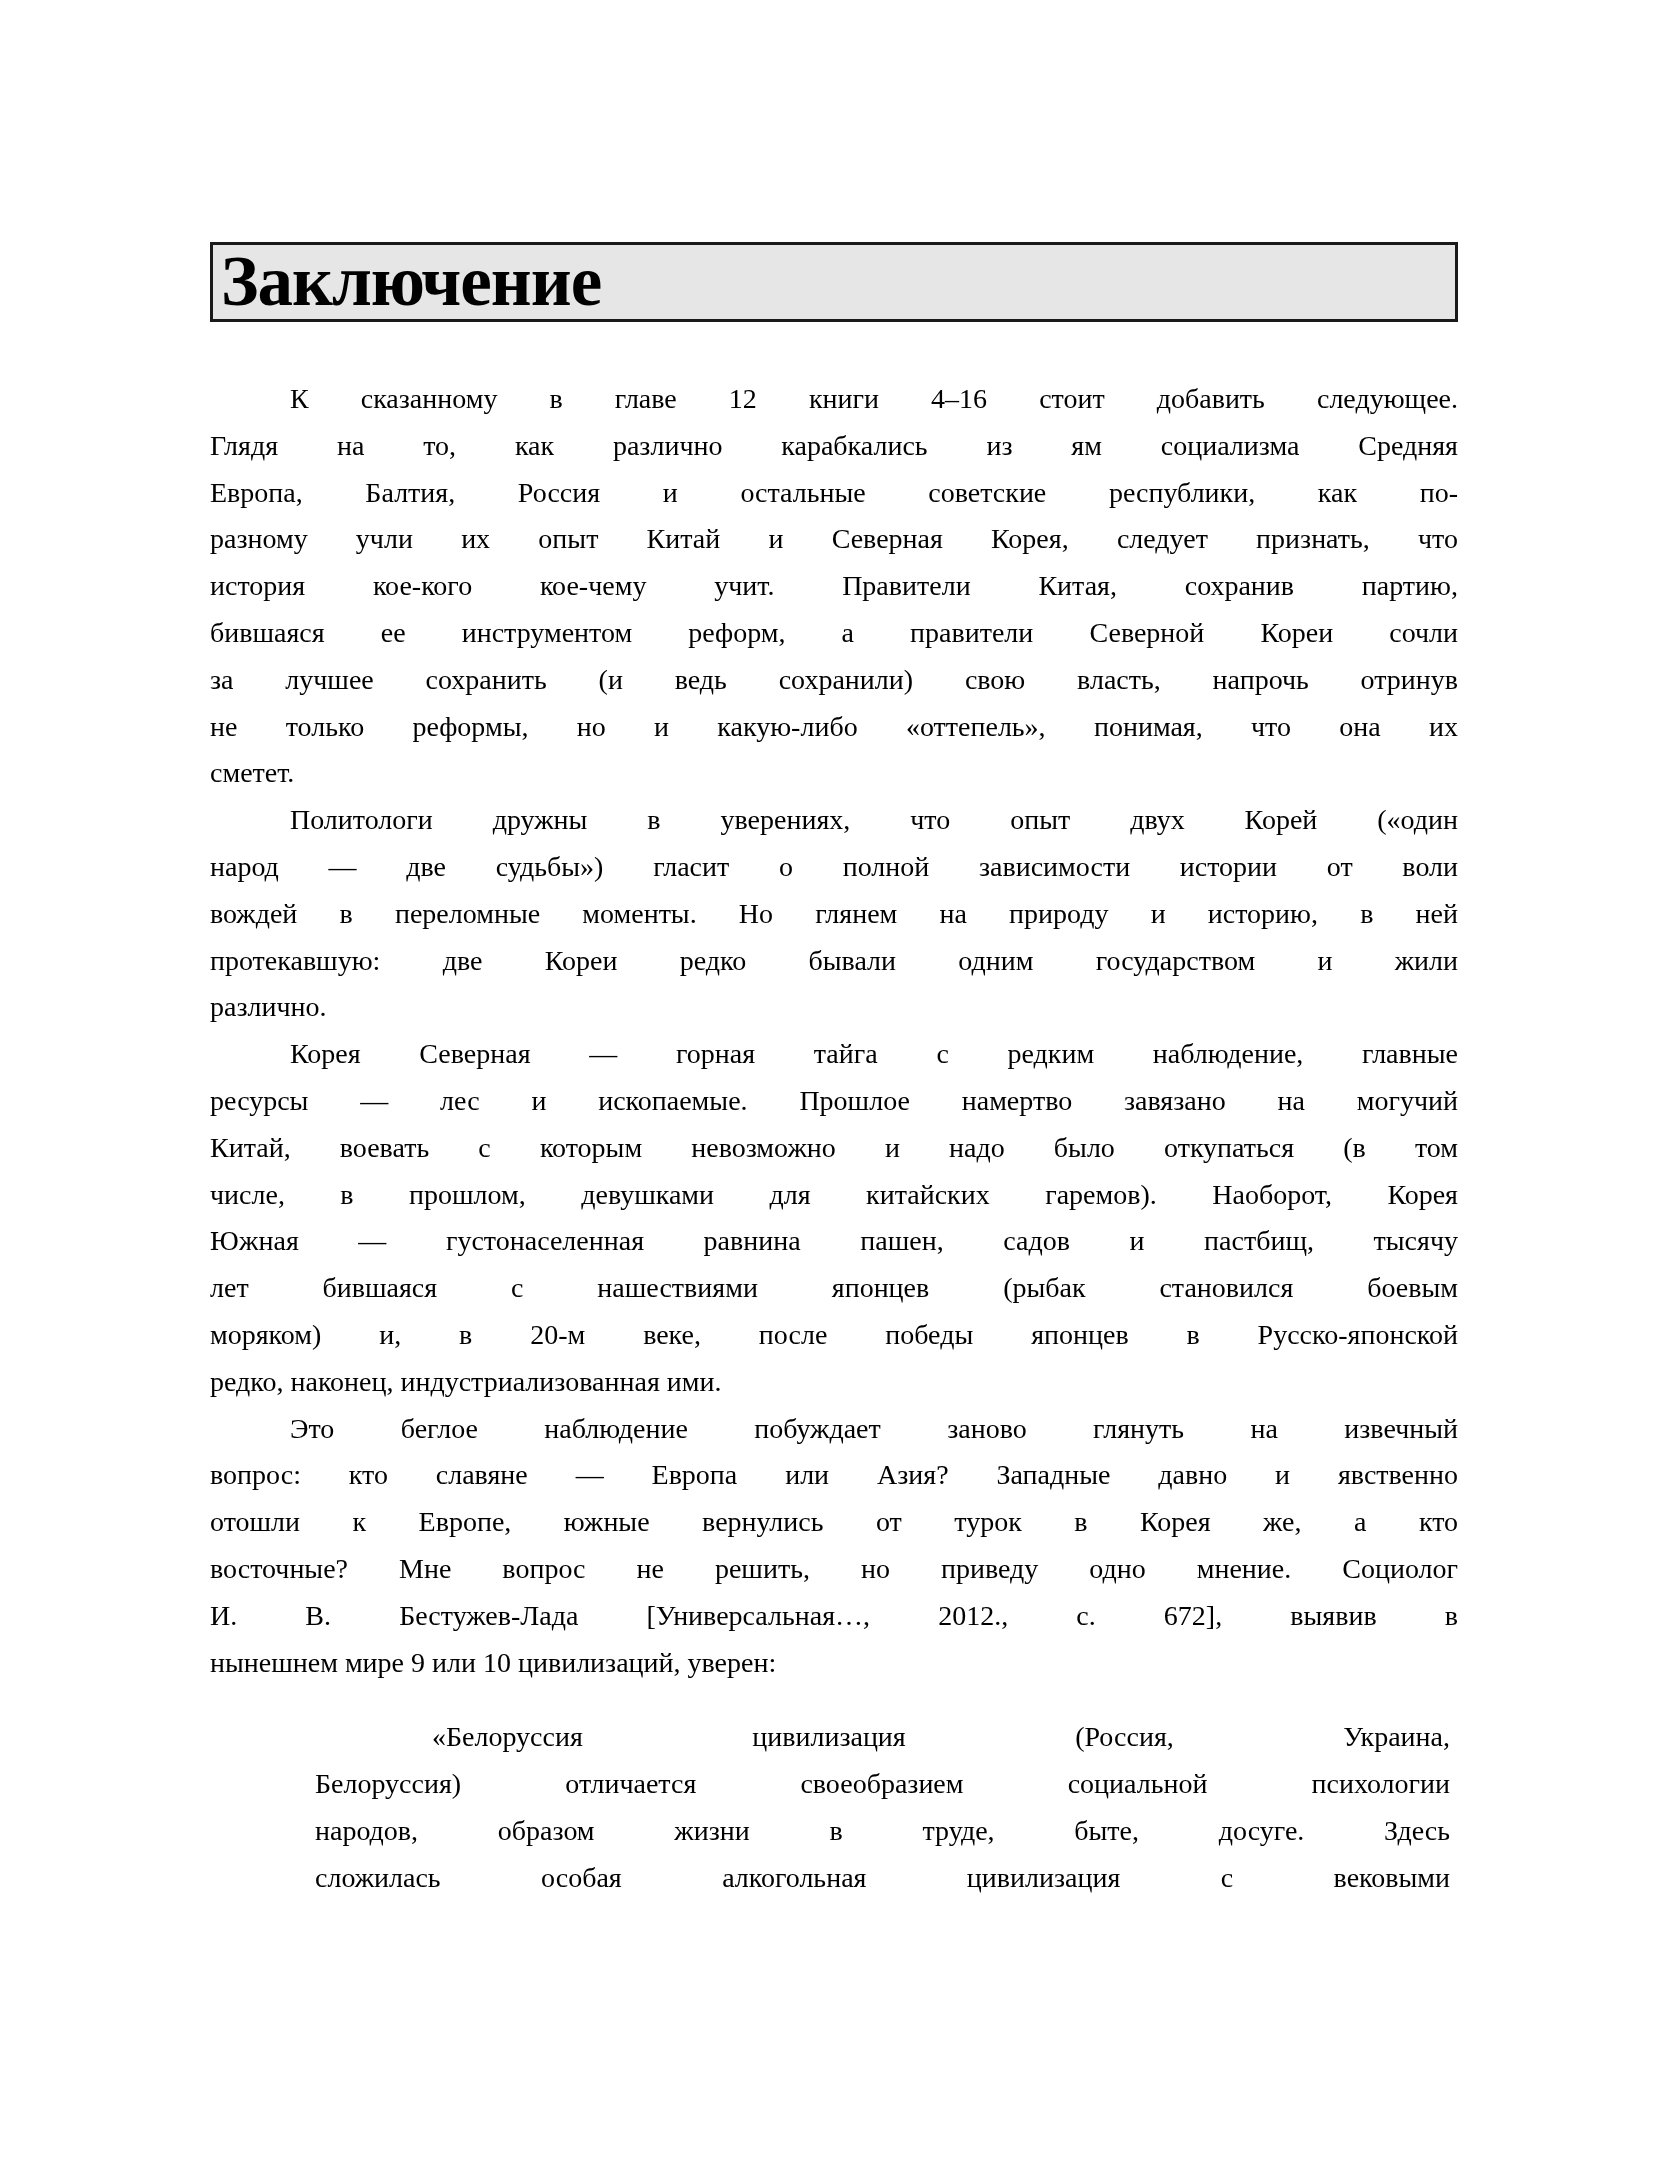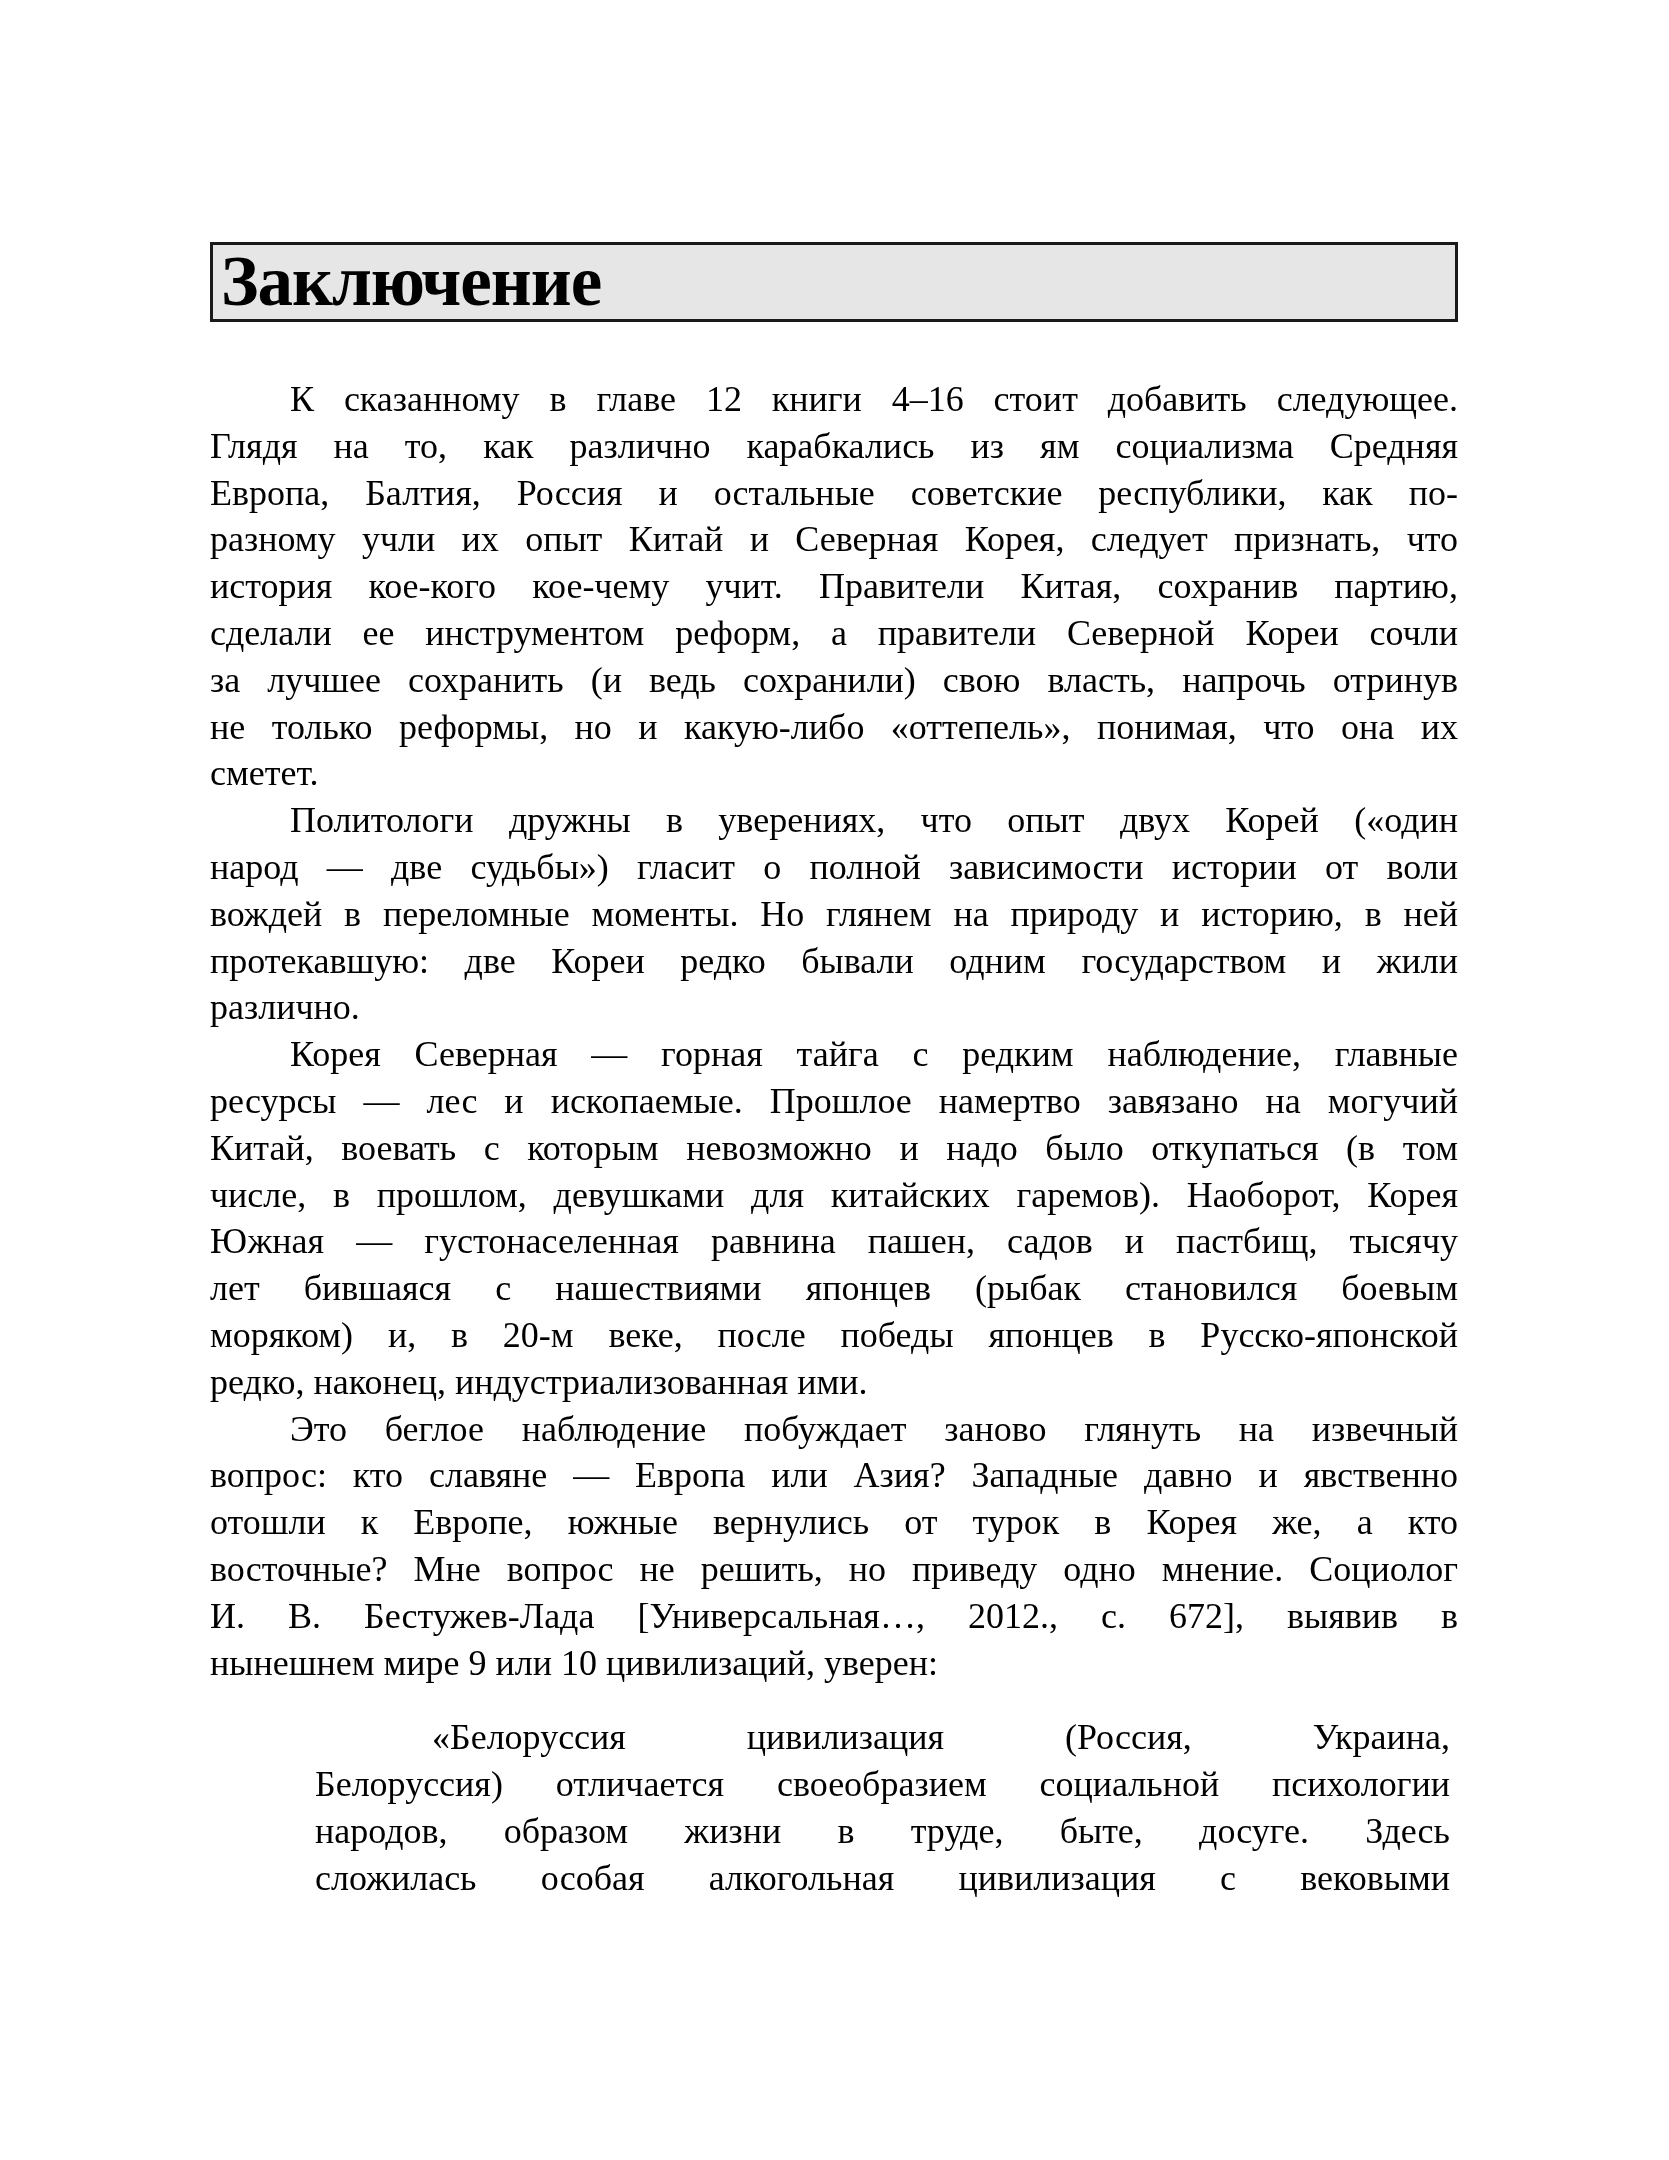--- a/index.html
+++ b/index.html
@@ -36,21 +36,21 @@
   }
   .heading-box .heading-text {
     display: block;
     font-weight: 700;
     font-size: 71px;
     line-height: 72px;
     letter-spacing: -1px;
     white-space: nowrap;
   }
   .body-text {
-    font-size: 36px;
+    font-size: 28px;
     line-height: 46.8px;
   }
   .para { margin: 0; }
   .para .line {
     text-align: justify;
     text-align-last: justify;
     white-space: normal;
   }
   .para .line.last {
     text-align-last: left;
@@ -77,21 +77,21 @@
       <span class="heading-text">Заключение</span>
     </div>
 
     <div class="body-text">
       <div class="para">
           <div class="line">К сказанному в главе 12 книги 4–16 стоит добавить следующее.</div>
           <div class="line">Глядя на то, как различно карабкались из ям социализма Средняя</div>
           <div class="line">Европа, Балтия, Россия и остальные советские республики, как по-</div>
           <div class="line">разному учли их опыт Китай и Северная Корея, следует признать, что</div>
           <div class="line">история кое-кого кое-чему учит. Правители Китая, сохранив партию,</div>
-          <div class="line">сделали ее инструментом реформ, а правители Северной Кореи сочли</div>
+          <div class="line">бившаяся ее инструментом реформ, а правители Северной Кореи сочли</div>
           <div class="line">за лучшее сохранить (и ведь сохранили) свою власть, напрочь отринув</div>
           <div class="line">не только реформы, но и какую-либо «оттепель», понимая, что она их</div>
           <div class="line last">сметет.</div>
         </div>
       <div class="para">
           <div class="line">Политологи дружны в уверениях, что опыт двух Корей («один</div>
           <div class="line">народ — две судьбы») гласит о полной зависимости истории от воли</div>
           <div class="line">вождей в переломные моменты. Но глянем на природу и историю, в ней</div>
           <div class="line">протекавшую: две Кореи редко бывали одним государством и жили</div>
           <div class="line last">различно.</div>

